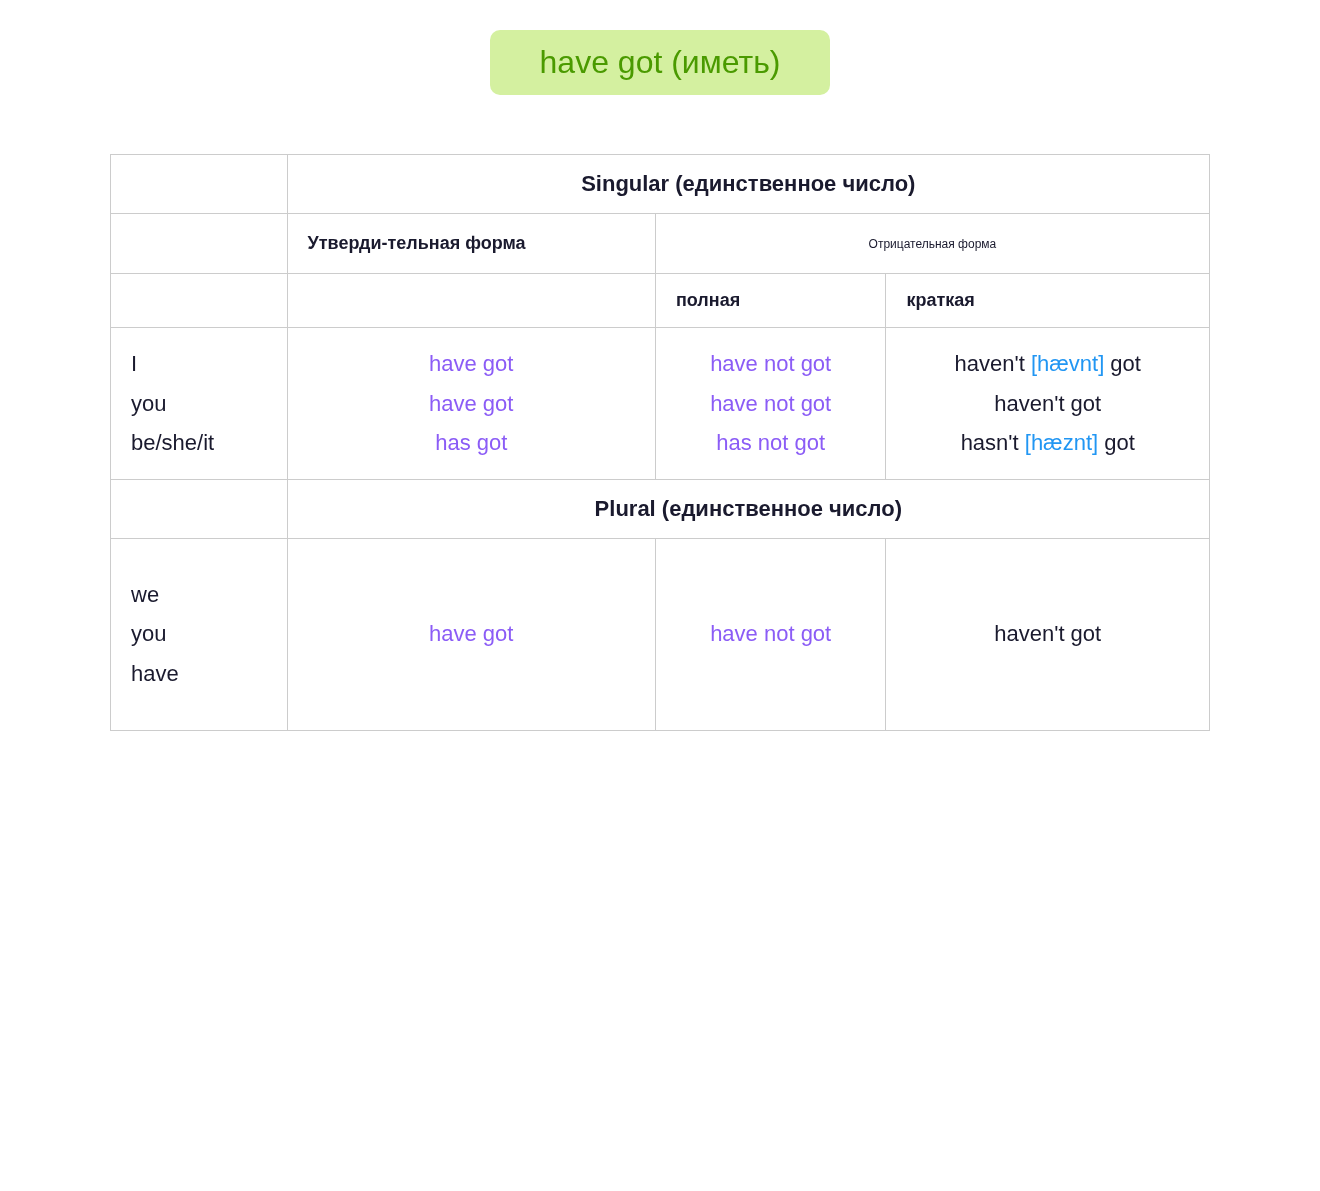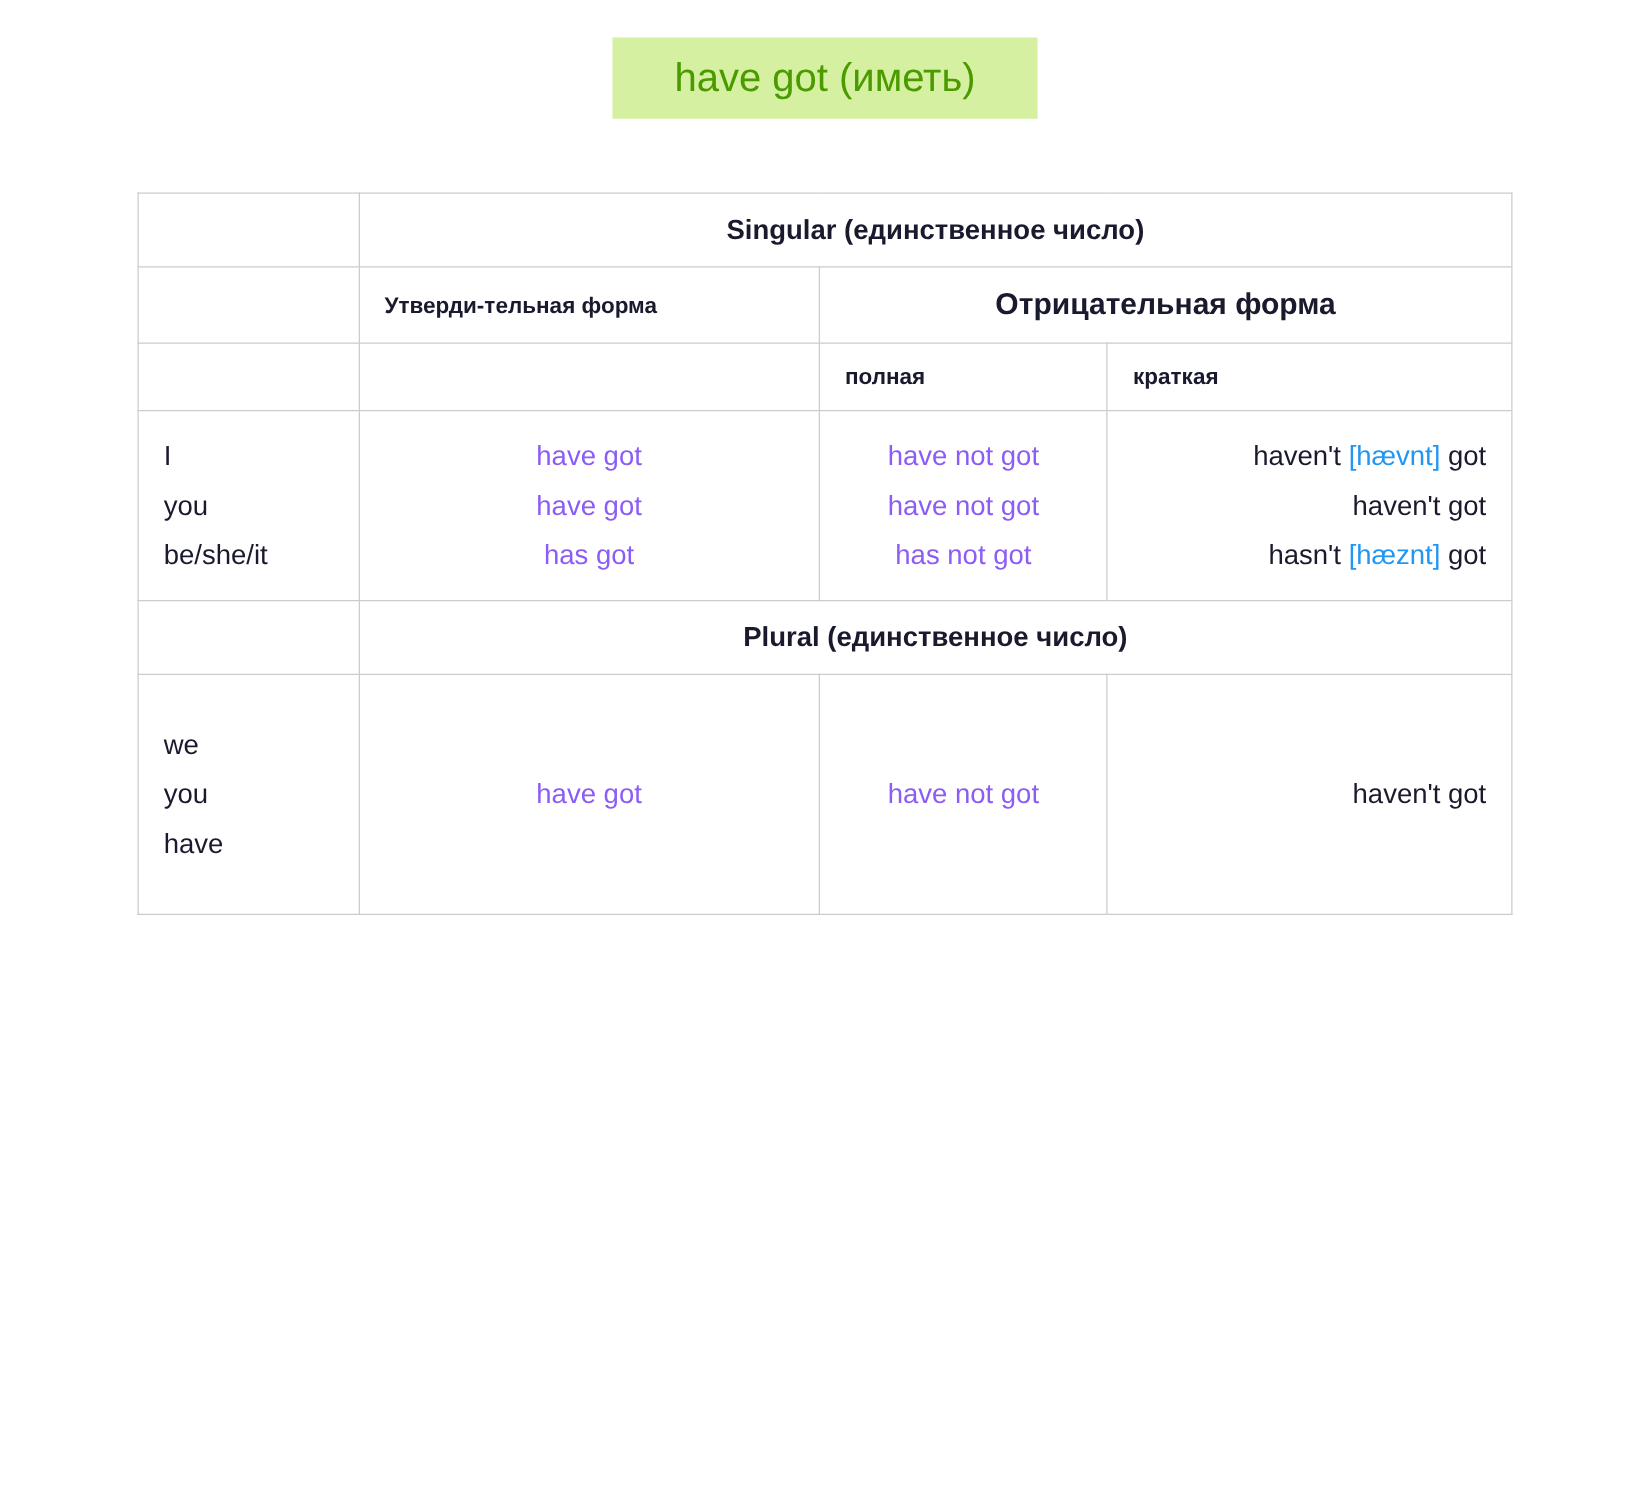--- a/index.html
+++ b/index.html
@@ -18,21 +18,21 @@
       width: 1320px;
     }
     .page-container {
       width: 1100px;
       display: flex;
       flex-direction: column;
       align-items: center;
     }
     .title-badge {
       background-color: #d4f0a0;
-      border-radius: 0;
+      border-radius: 10px;
       padding: 14px 50px;
       margin-bottom: 30px;
     }
     .title-badge-text {
       font-size: 32px;
       color: #4a9a00;
       font-weight: 500;
     }
     .main-table {
       width: 100%;
@@ -61,43 +61,43 @@
     }
     .form-cell {
       text-align: center;
       font-size: 22px;
       color: #8b5cf6;
       line-height: 1.8;
       vertical-align: middle;
       padding: 24px 20px;
     }
     .short-form-cell {
-      text-align: right;
+      text-align: center;
       font-size: 22px;
       color: #1a1a2e;
       line-height: 1.8;
       vertical-align: middle;
       padding: 24px 36px;
     }
     .phonetic {
       color: #2196F3;
     }
     .col-affirm-header {
       text-align: left;
       font-weight: 700;
       font-size: 18px;
       color: #1a1a2e;
       line-height: 1.5;
       padding: 16px 14px;
       vertical-align: middle;
     }
     .neg-header-group {
       text-align: center;
-      font-weight: 700;
-      font-size: 24px;
+      font-weight: 400;
+      font-size: 12px;
       color: #1a1a2e;
       padding: 14px;
     }
     .sub-header {
       font-weight: 700;
       font-size: 18px;
       color: #1a1a2e;
       padding: 14px;
     }
   </style>

